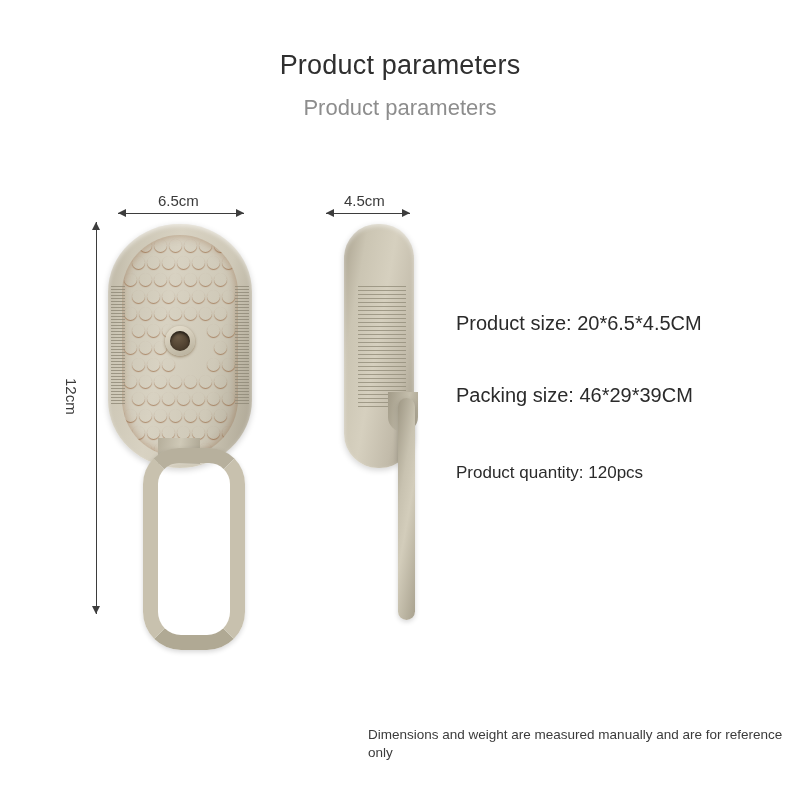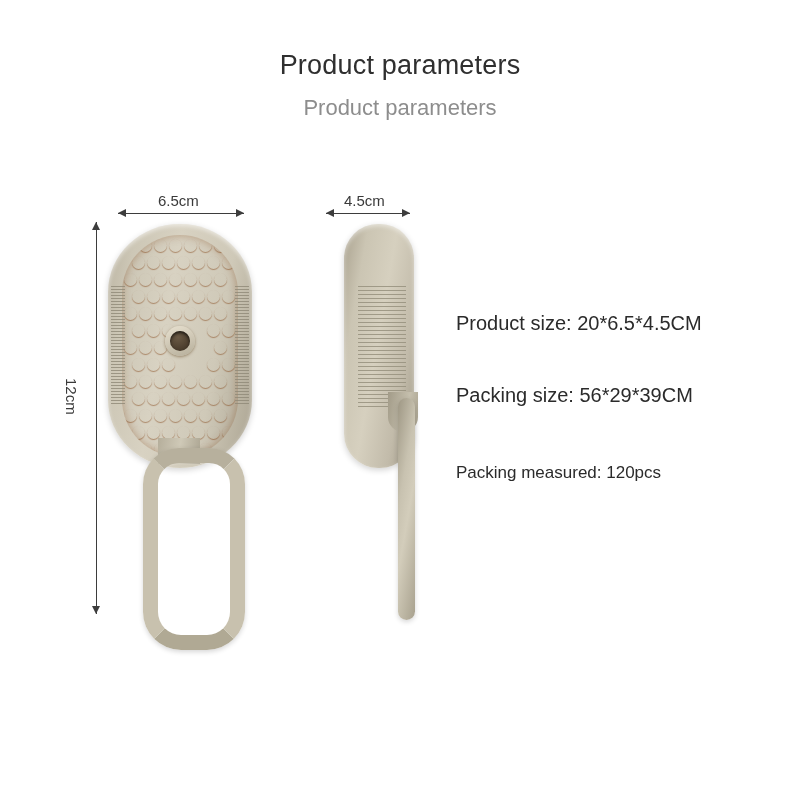--- a/index.html
+++ b/index.html
@@ -395,16 +395,17 @@
         <div class="bristle" style="top: 187px;"></div>
         <div class="bristle" style="top: 198px;"></div>
         <div class="bristle" style="top: 209px;"></div>
         <div class="bristle" style="top: 220px;"></div>
       </div>
   </div>
   <div class="side-handle-join"></div>
   <div class="side-handle"></div>
 
   <div class="spec" style="left:456px;top:312px;">Product size: 20*6.5*4.5CM</div>
-  <div class="spec" style="left:456px;top:384px;">Packing size: 56*29*39CM</div>
-  <div class="spec small" style="left:456px;top:463px;">Packing measured: 120pcs</div>
-
+  <div class="spec" style="left:456px;top:384px;">Packing size: 46*29*39CM</div>
+  <div class="spec small" style="left:456px;top:463px;">Product quantity: 120pcs</div>
+
+  <div class="footnote">Dimensions and weight are measured manually and are for reference only</div>
 </div>
 
 </body></html>

